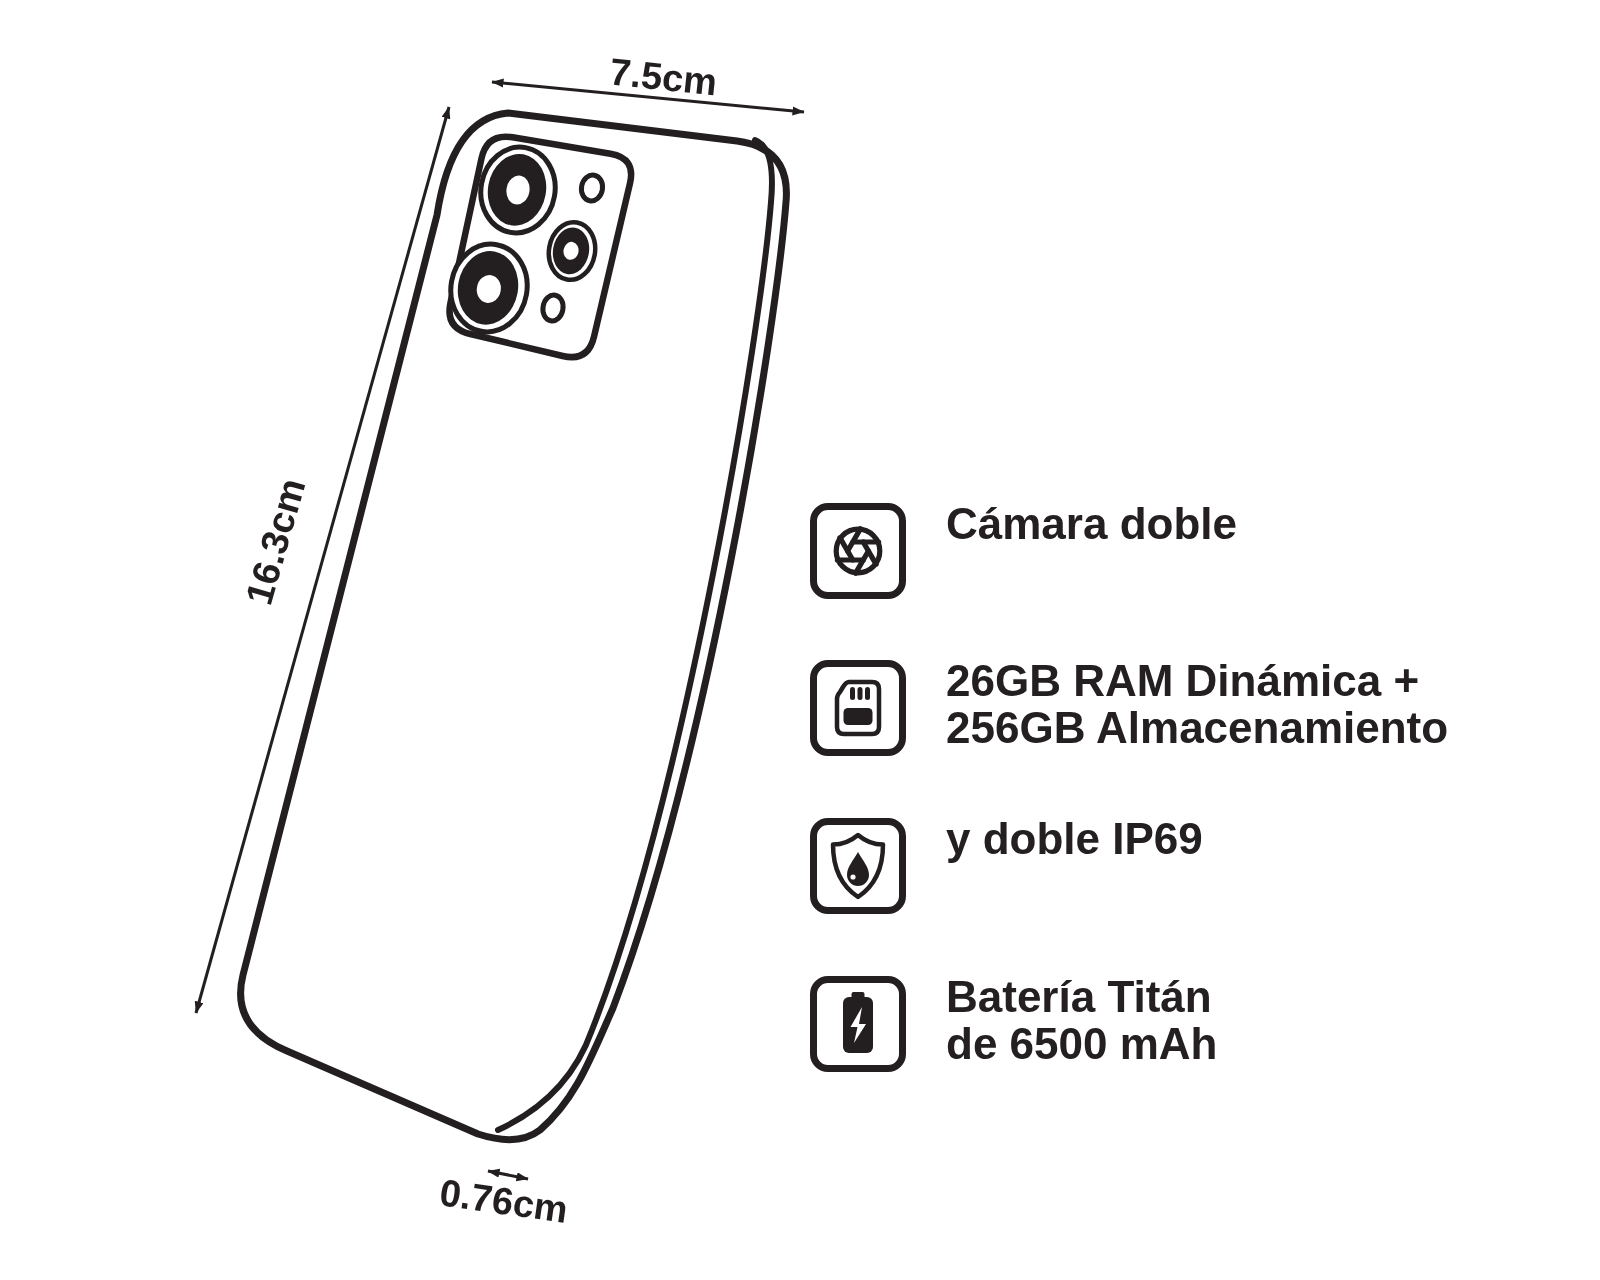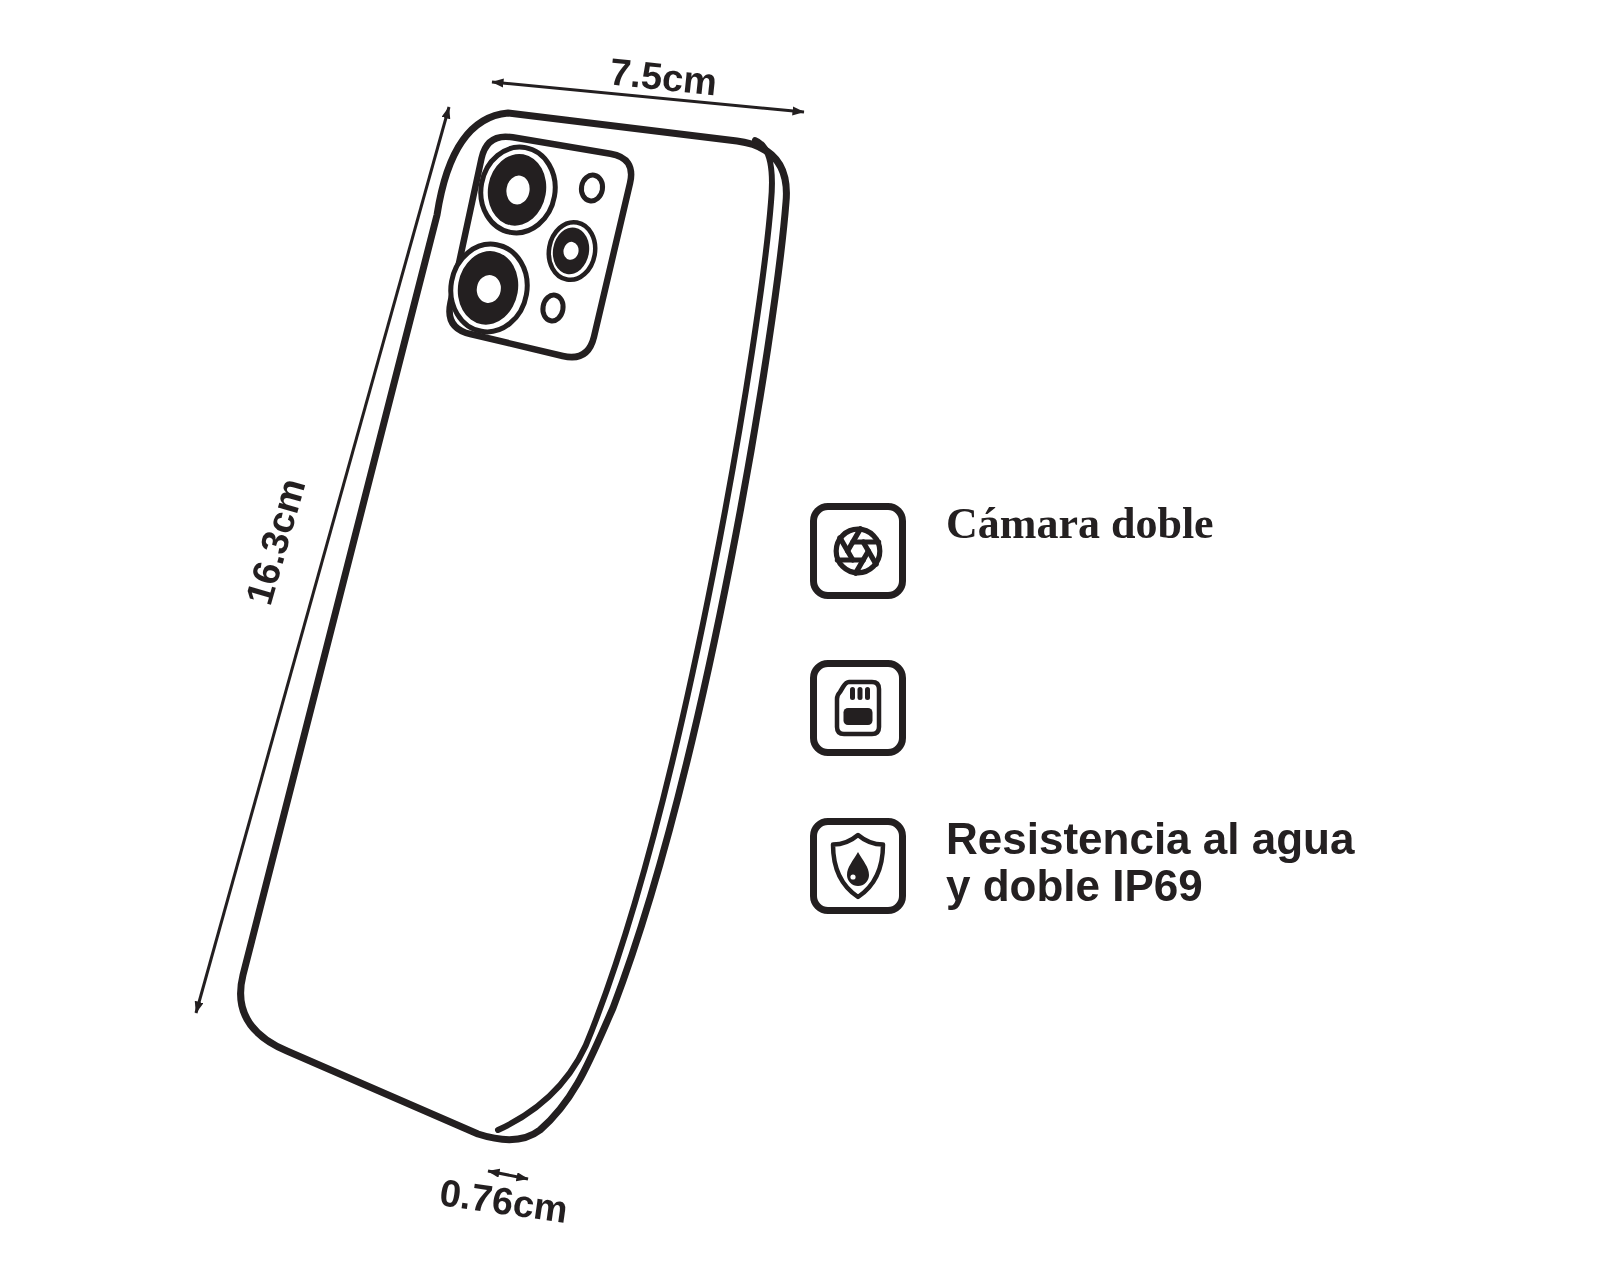--- a/index.html
+++ b/index.html
@@ -116,21 +116,21 @@
       <ellipse cx="572" cy="251" rx="23" ry="29" fill="#ffffff" stroke="#231f20" stroke-width="4.5"></ellipse>
       <ellipse cx="571" cy="251" rx="18" ry="23.5" fill="#231f20"></ellipse>
       <ellipse cx="571" cy="251" rx="7.5" ry="9" fill="#ffffff"></ellipse>
     </g>
 
     <ellipse transform="rotate(10 592 188)" cx="592" cy="188" rx="10.5" ry="13" fill="#ffffff" stroke="#231f20" stroke-width="5"></ellipse>
 
     <ellipse transform="rotate(10 553 308)" cx="553" cy="308" rx="10" ry="13" fill="#ffffff" stroke="#231f20" stroke-width="5"></ellipse>
   </svg>
 
-  <div class="feature" style="top:503px;font-family:Liberation Serif, serif;">
+  <div class="feature" style="top:503px;">
     <div class="icon-box">
       <svg width="54" height="54" viewBox="0 0 24 24" stroke="#231f20" stroke-width="2.3" fill="none" stroke-linecap="round" stroke-linejoin="round">
         <circle cx="12" cy="12" r="9.7"></circle>
         <line x1="14.31" y1="8" x2="20.05" y2="17.94"></line>
         <line x1="9.69" y1="8" x2="21.17" y2="8"></line>
         <line x1="7.38" y1="12" x2="13.12" y2="2.06"></line>
         <line x1="9.69" y1="16" x2="3.95" y2="6.06"></line>
         <line x1="14.31" y1="16" x2="2.83" y2="16"></line>
         <line x1="16.62" y1="12" x2="10.88" y2="21.94"></line>
       </svg>
@@ -143,30 +143,46 @@
   <div class="feature" style="top:660px;">
     <div class="icon-box">
       <svg width="82" height="82" viewBox="0 0 82 82">
         <path d="M 32,15 L 55,15 Q 62,15 62,22 L 62,60 Q 62,67 55,67 L 27,67 Q 20,67 20,60 L 20,32 Q 20,28 23,25 L 26,20 Q 29,15 32,15 Z" fill="none" stroke="#231f20" stroke-width="4.5" stroke-linejoin="round"></path>
         <rect x="33" y="20" width="5" height="13" rx="2.5" fill="#231f20"></rect>
         <rect x="40.5" y="20" width="5" height="13" rx="2.5" fill="#231f20"></rect>
         <rect x="48" y="20" width="5" height="13" rx="2.5" fill="#231f20"></rect>
         <rect x="26.5" y="41" width="29" height="17" rx="4.5" fill="#231f20"></rect>
       </svg>
     </div>
+    <div class="feature-text">
+      <div>26GB RAM Dinámica +</div>
+      <div>256GB Almacenamiento</div>
+    </div>
   </div>
 
   <div class="feature" style="top:818px;">
     <div class="icon-box">
       <svg width="82" height="82" viewBox="0 0 82 82">
         <path d="M 41,10 C 48,16 58,19.5 66,19.5 C 66,40 59,60 41,72 C 23,60 16,40 16,19.5 C 24,19.5 34,16 41,10 Z" fill="none" stroke="#231f20" stroke-width="4.5" stroke-linejoin="round"></path>
         <path d="M 41,27 C 46,36 52,42 52,50 A 11,11 0 1 1 30,50 C 30,42 36,36 41,27 Z" fill="#231f20"></path>
         <circle cx="36" cy="52" r="2.6" fill="#ffffff"></circle>
       </svg>
     </div>
     <div class="feature-text">
-      <div>Resistencia al agua</div>
       <div>y doble IP69</div>
     </div>
   </div>
 
+  <div class="feature" style="top:976px;">
+    <div class="icon-box">
+      <svg width="82" height="82" viewBox="0 0 82 82">
+        <rect x="34.5" y="9" width="13" height="8" rx="2" fill="#231f20"></rect>
+        <rect x="26" y="14" width="30" height="56" rx="6" fill="#231f20"></rect>
+        <path d="M 45,24 L 33.5,44 L 40.5,44 L 37,60 L 49,41 L 42,41 Z" fill="#ffffff"></path>
+      </svg>
+    </div>
+    <div class="feature-text">
+      <div>Batería Titán</div>
+      <div>de 6500 mAh</div>
+    </div>
+  </div>
 
 </div>
 
 </body></html>

